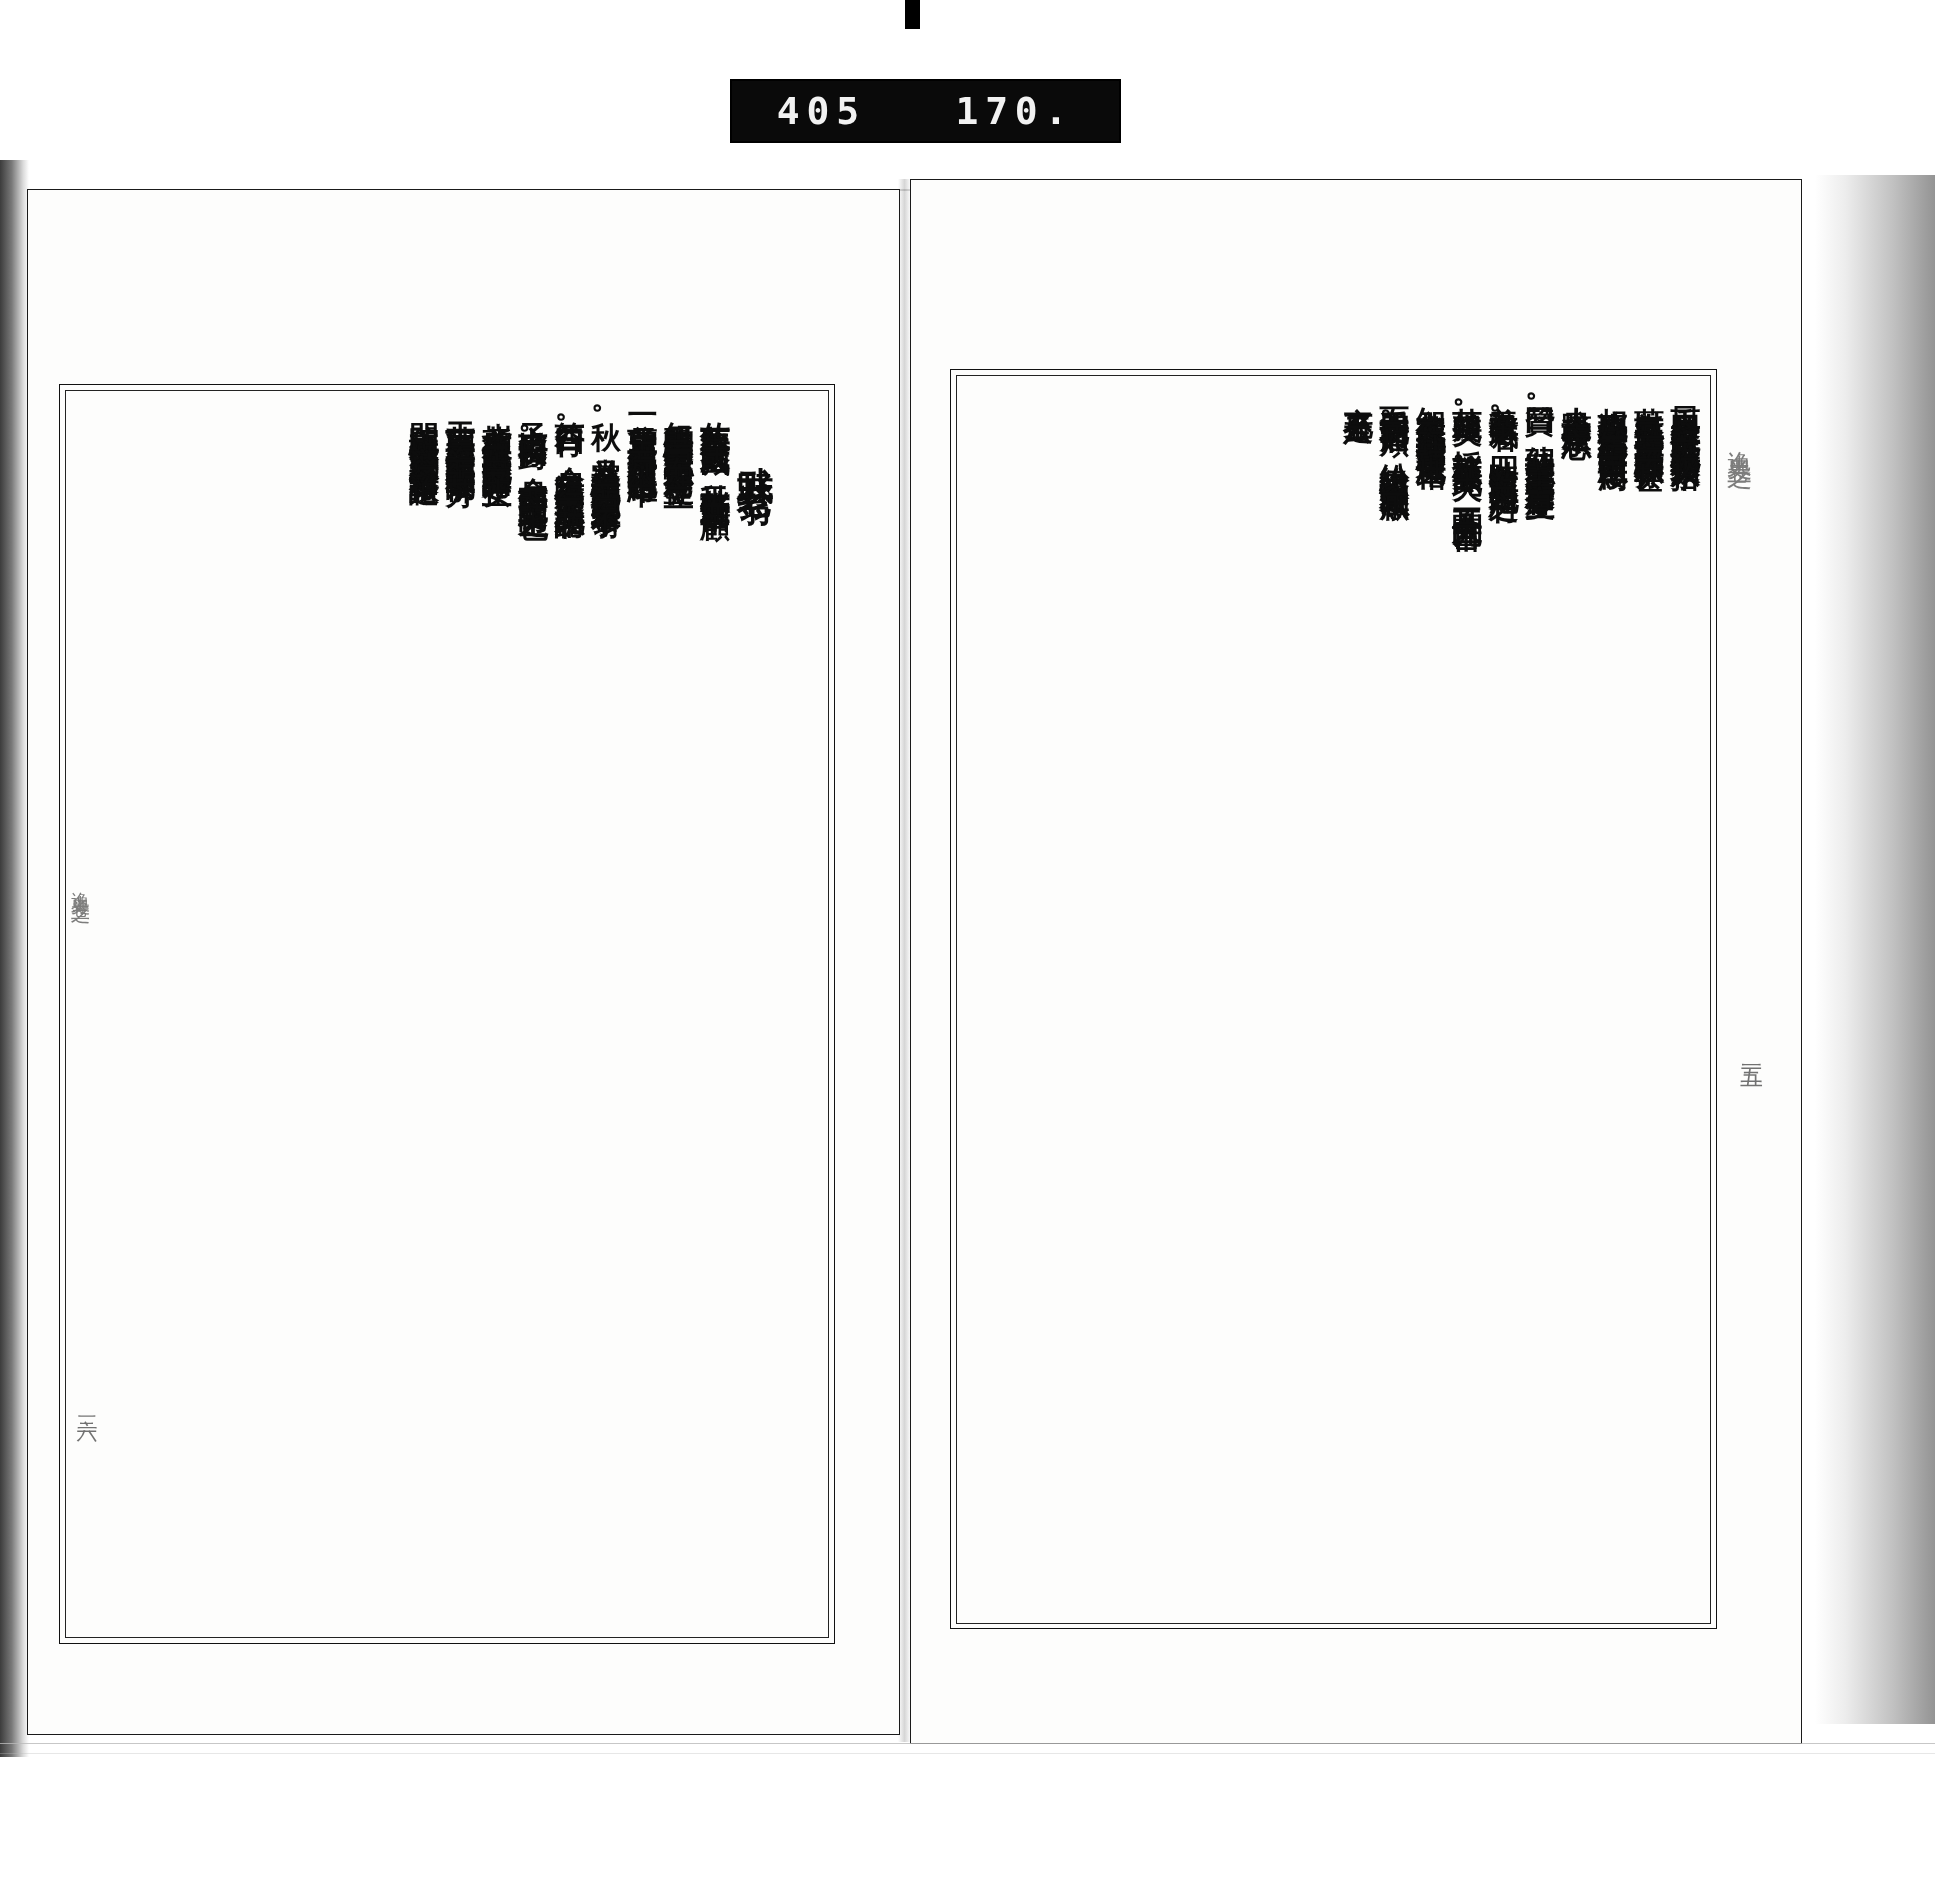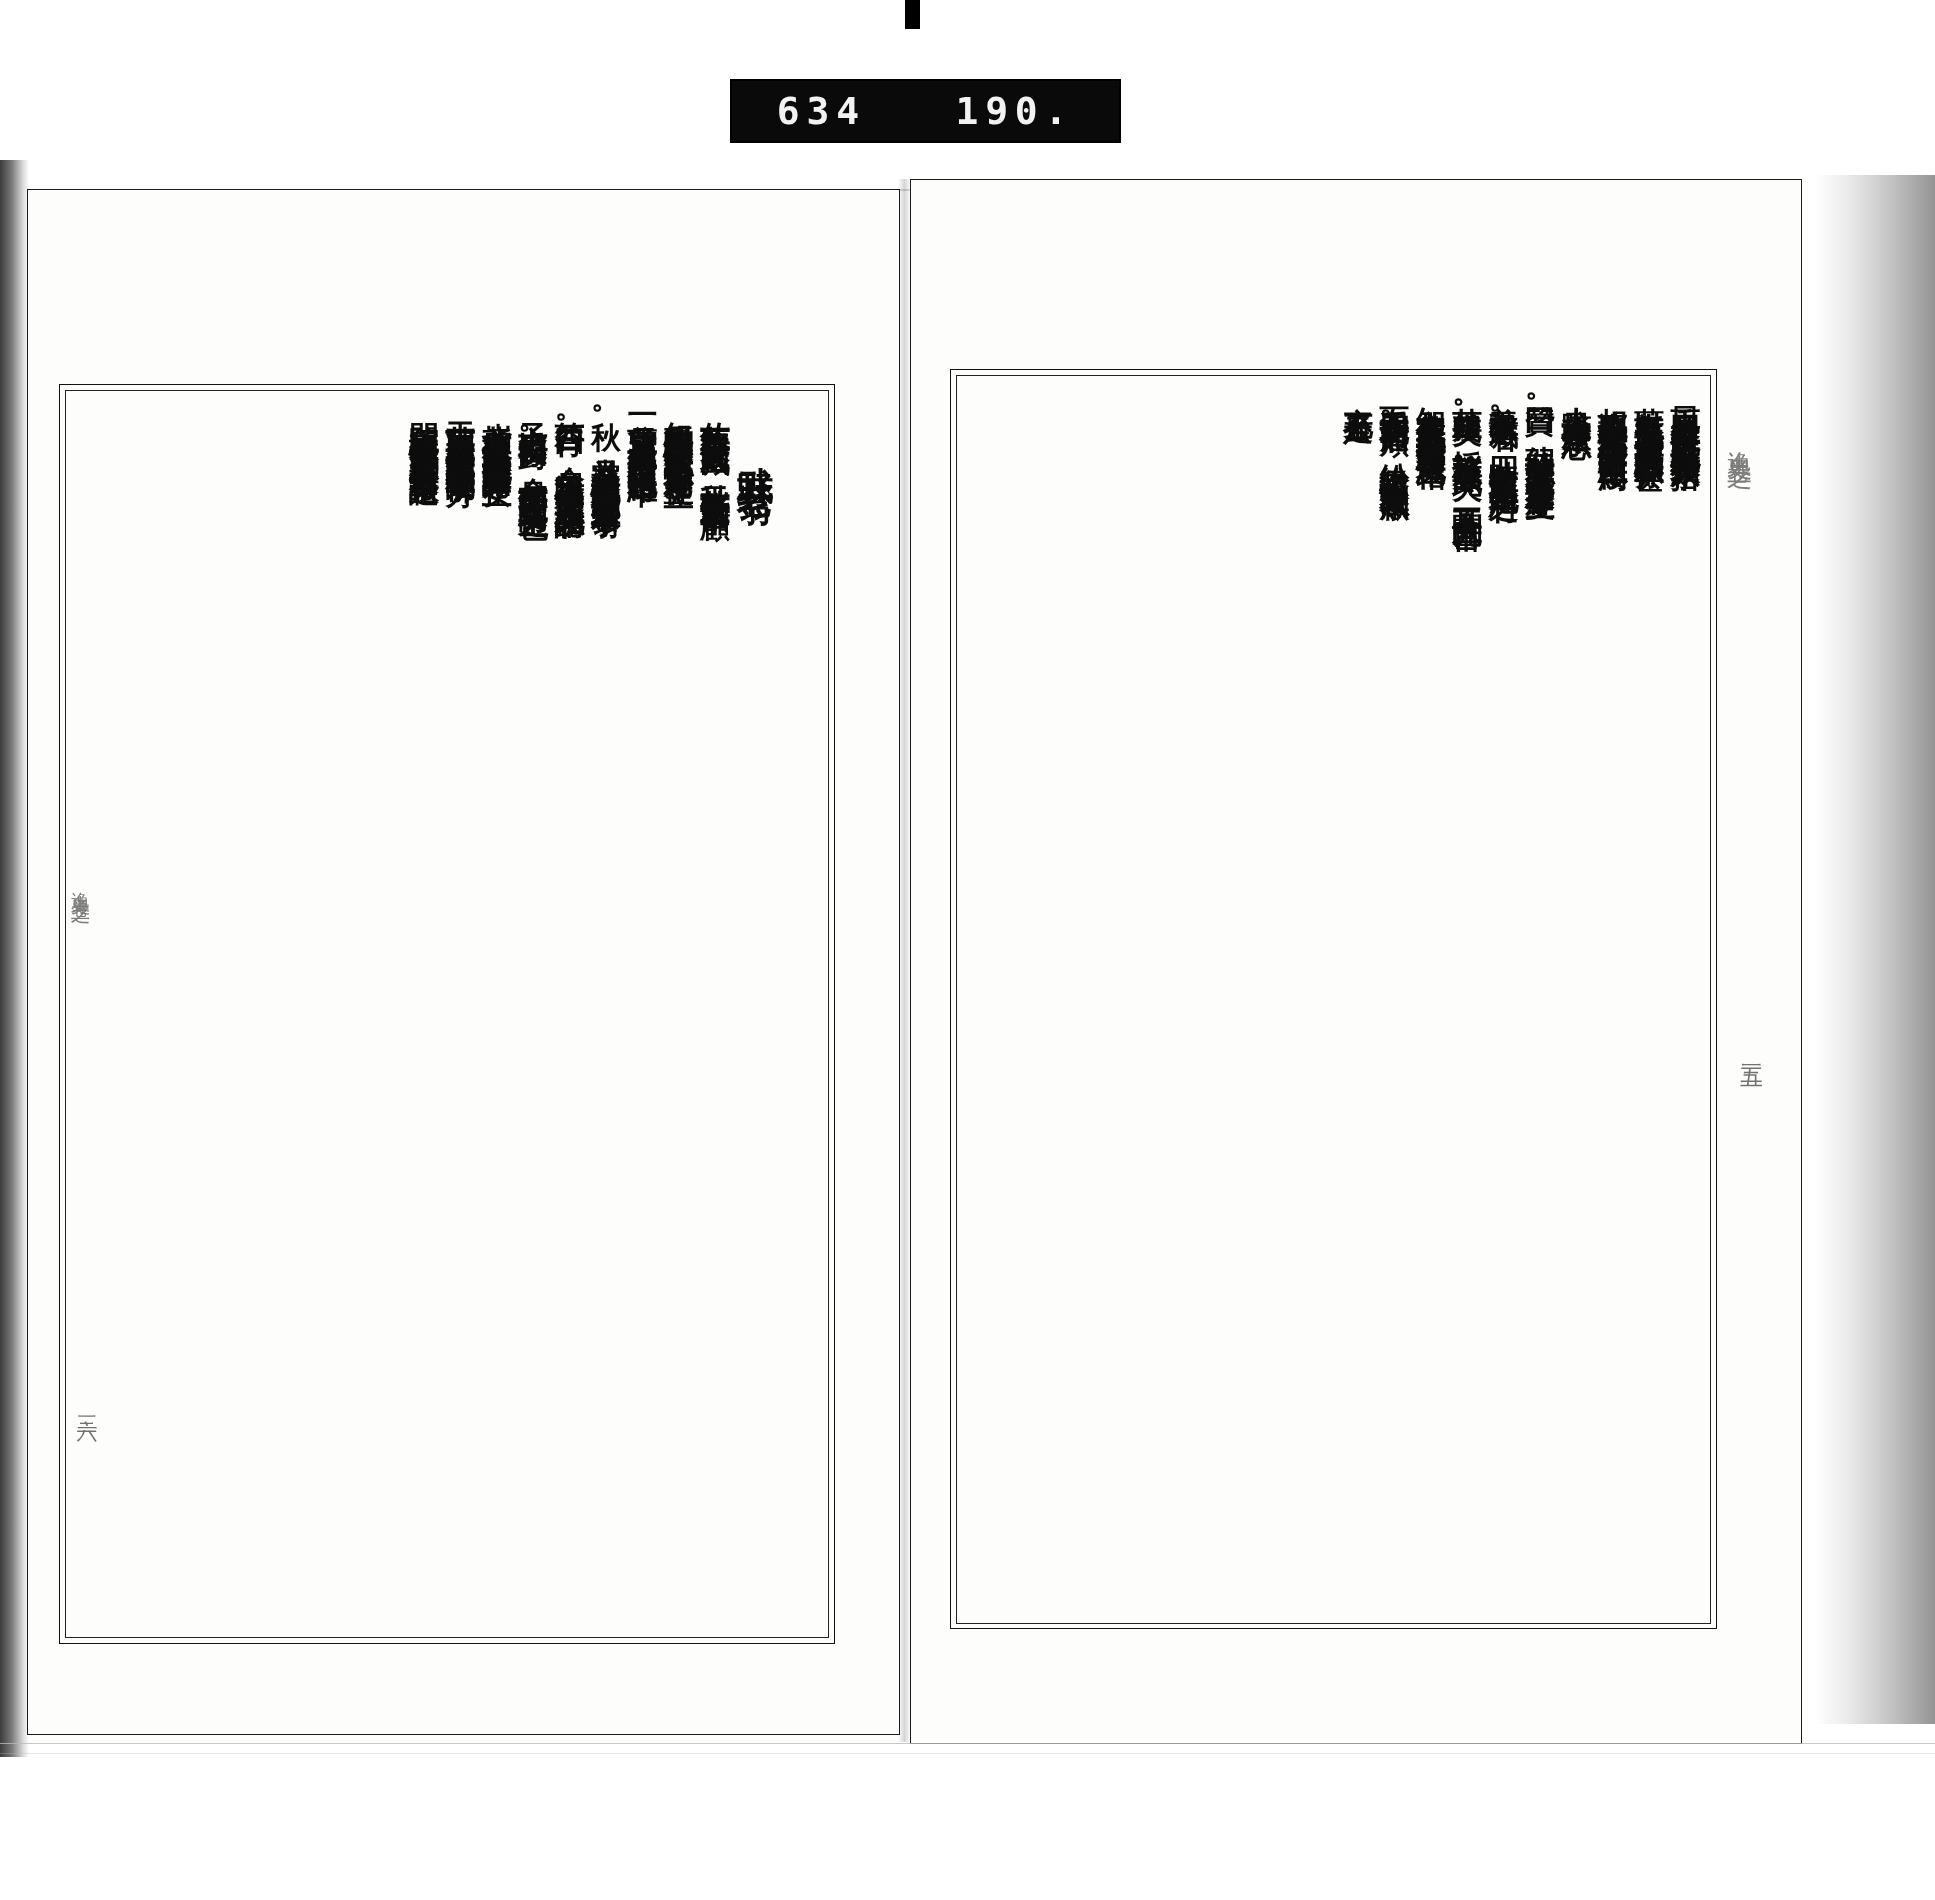--- a/index.html
+++ b/index.html
@@ -219,22 +219,22 @@
     height: 1.9px;
     background: #1c1c1c;
   }
 </style>
 </head>
 <body>
 
 <div id="film-scale"></div>
 
 <div id="frame-counter">
-  <span class="digits">634</span>
-  <span class="digits">190.</span>
+  <span class="digits">405</span>
+  <span class="digits">170.</span>
 </div>
 
 <div id="scan-area">
 
   <div class="film-edge-left"></div>
   <div class="film-edge-right"></div>
   <div id="top-rule"></div>
   <div class="gutter-shadow"></div>
 
   <div class="leaf" id="leaf-right">

